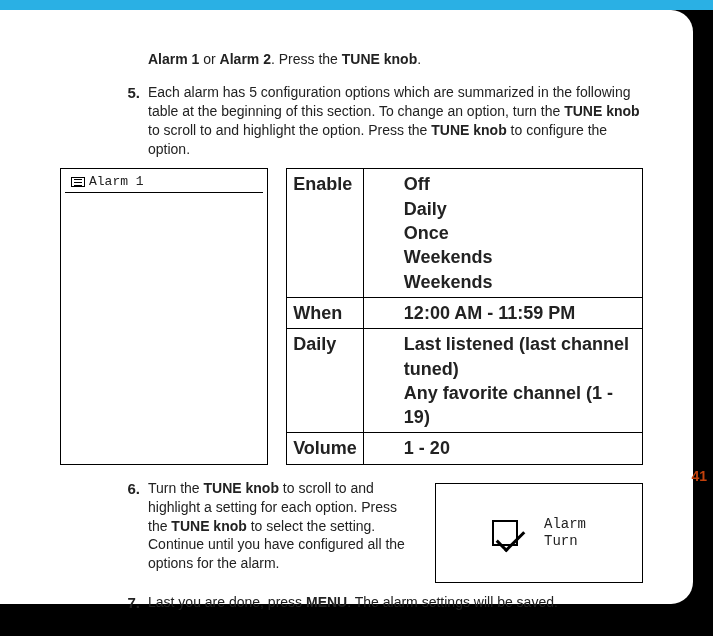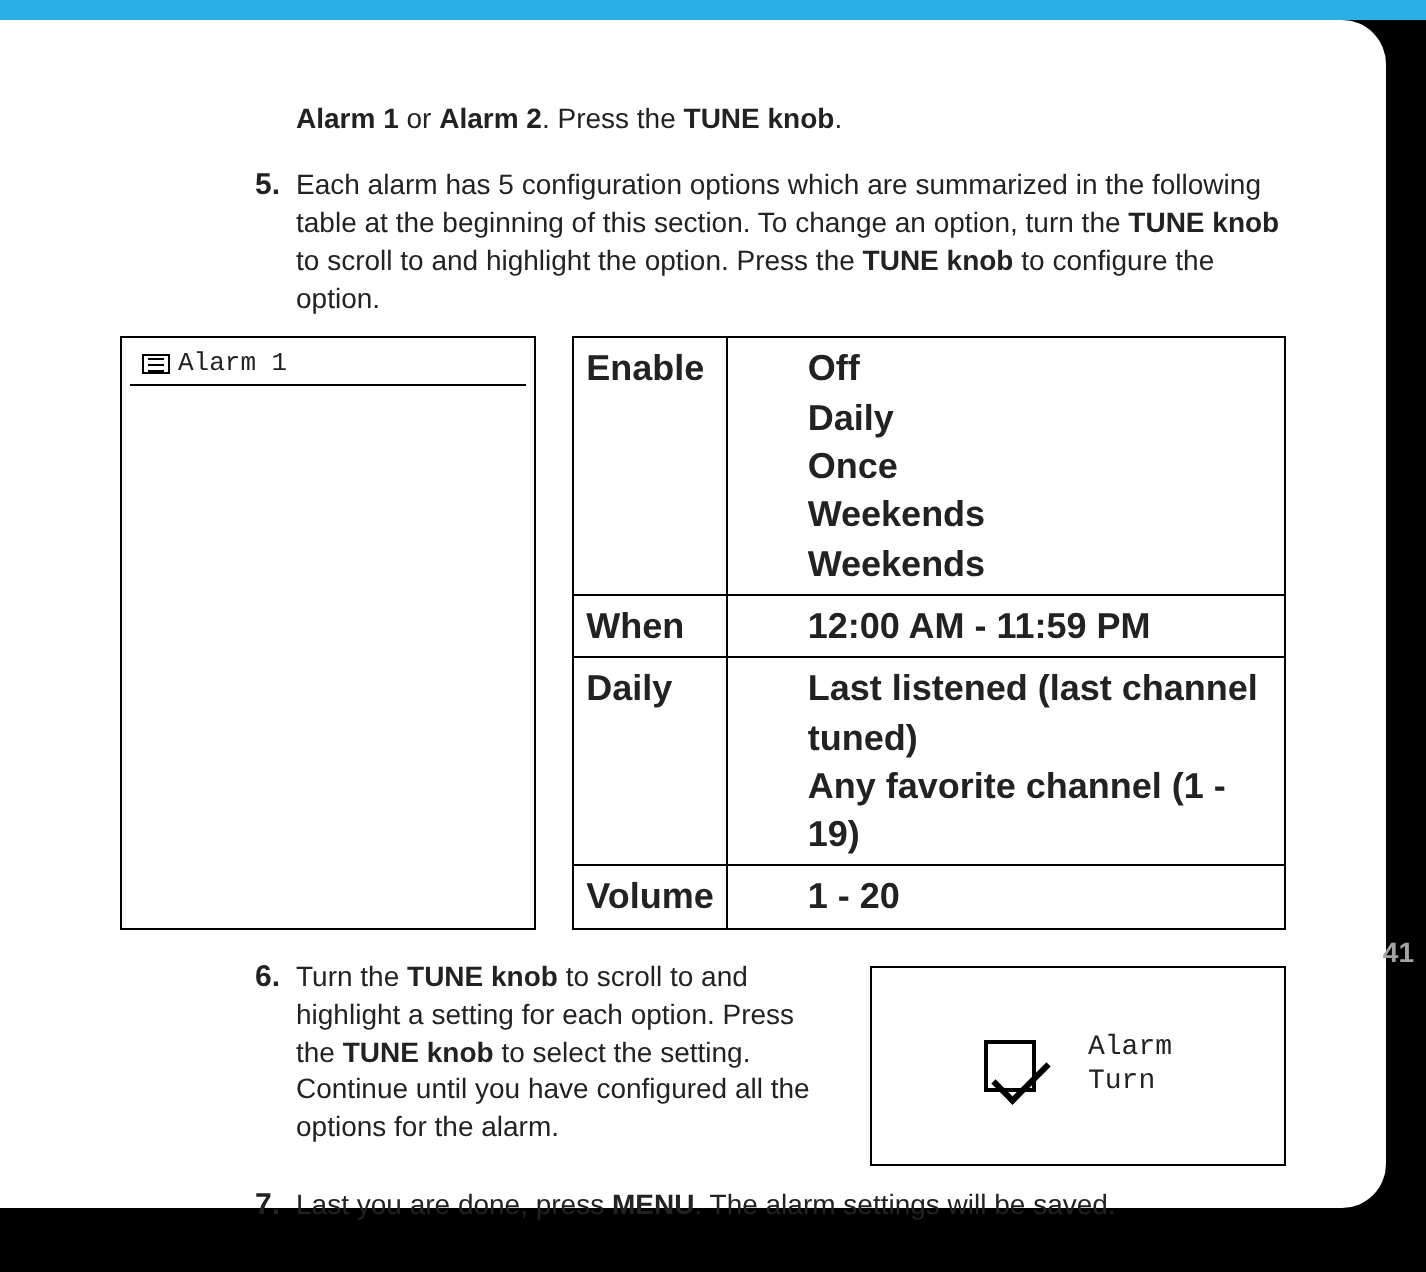--- a/index.html
+++ b/index.html
@@ -35,21 +35,21 @@
     border-bottom-right-radius: 22px;
     padding: 40px 50px 20px 30px;
     font-size: 14px;
     color: #222;
     line-height: 1.35;
   }
   .page-num {
     position: absolute;
     right: 6px;
     bottom: 4px;
-    color: #a3a3a3;
+    color: #c2410c;
     font-size: 14px;
     font-weight: bold;
   }
   .intro {
     margin-left: 118px;
     margin-bottom: 14px;
   }
   .step {
     display: flex;
     margin-bottom: 10px;

